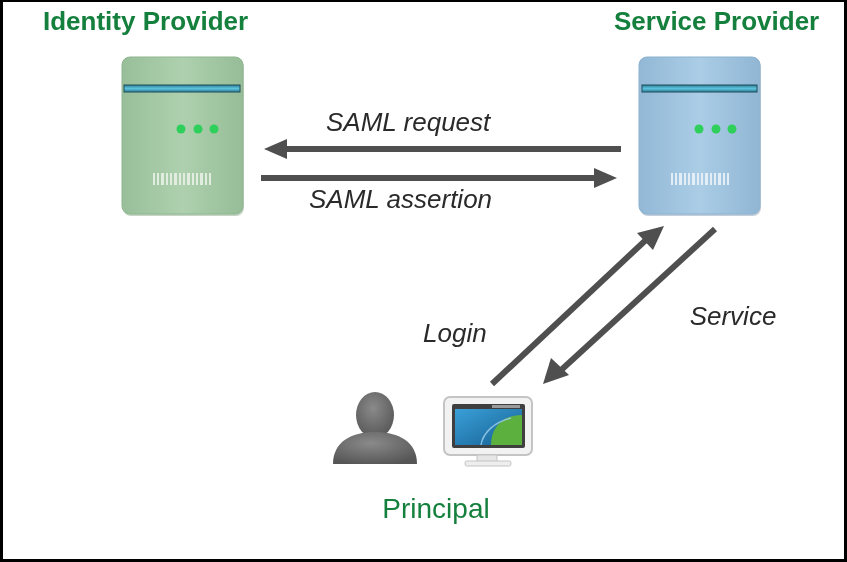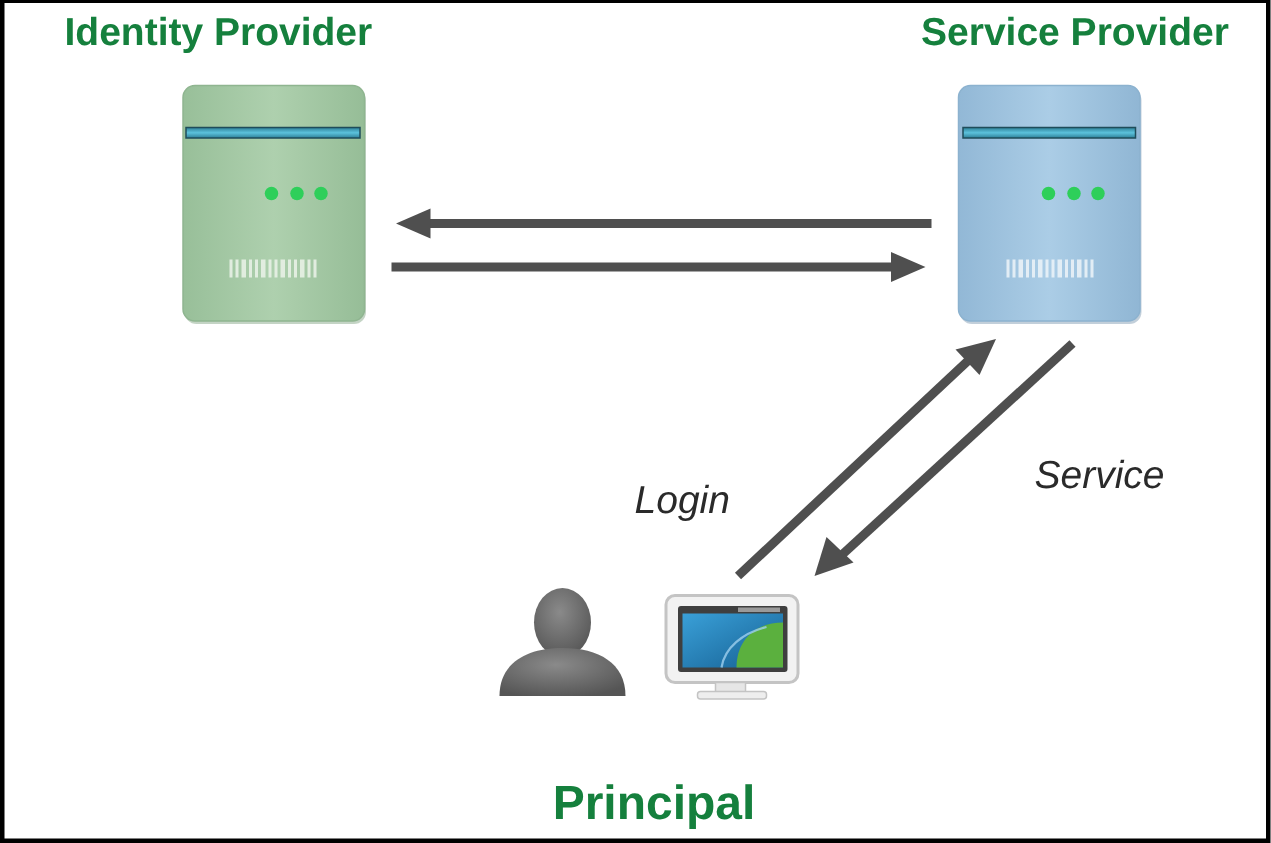--- a/index.html
+++ b/index.html
@@ -141,23 +141,25 @@
       <path d="M488,443 C488,425 500,413 519,413 L519,443 Z" fill="#5bb03e"></path>
       <path d="M478,443 C480,430 492,420 508,416" stroke="#9fd0ee" stroke-width="1.5" fill="none" opacity="0.8"></path>
       <rect x="474" y="453" width="20" height="7" fill="#e6e6e6" stroke="#c4c4c4" stroke-width="1"></rect>
       <rect x="462" y="459" width="46" height="5" rx="2" fill="#eeeeee" stroke="#c4c4c4" stroke-width="1"></rect>
     </g>
   </svg>
 
   <div class="label title" style="left:40px; top:4px;">Identity Provider</div>
   <div class="label title" style="left:563px; top:4px;margin-left:48px;">Service Provider</div>
 
+  <div class="label arrow-label" style="left:323px; top:105px;">SAML request</div>
+  <div class="label arrow-label" style="left:306px; top:182px;">SAML assertion</div>
 
   <div class="label arrow-label" style="left:420px; top:316px;">Login</div>
 
   <div class="label arrow-label center" style="left:640px; top:300px; width:180px; line-height:28px;">
     <div>Service</div>
   </div>
 
-  <div class="label center" style="left:333px; top:520px; width:200px; font-size:32px; line-height:27px; font-weight:bold;">
+  <div class="label center" style="left:333px; top:493px; width:200px; font-size:28px; line-height:27px; font-weight:normal;">
     <div>Principal</div>
   </div>
 </div>
 
 </body></html>

